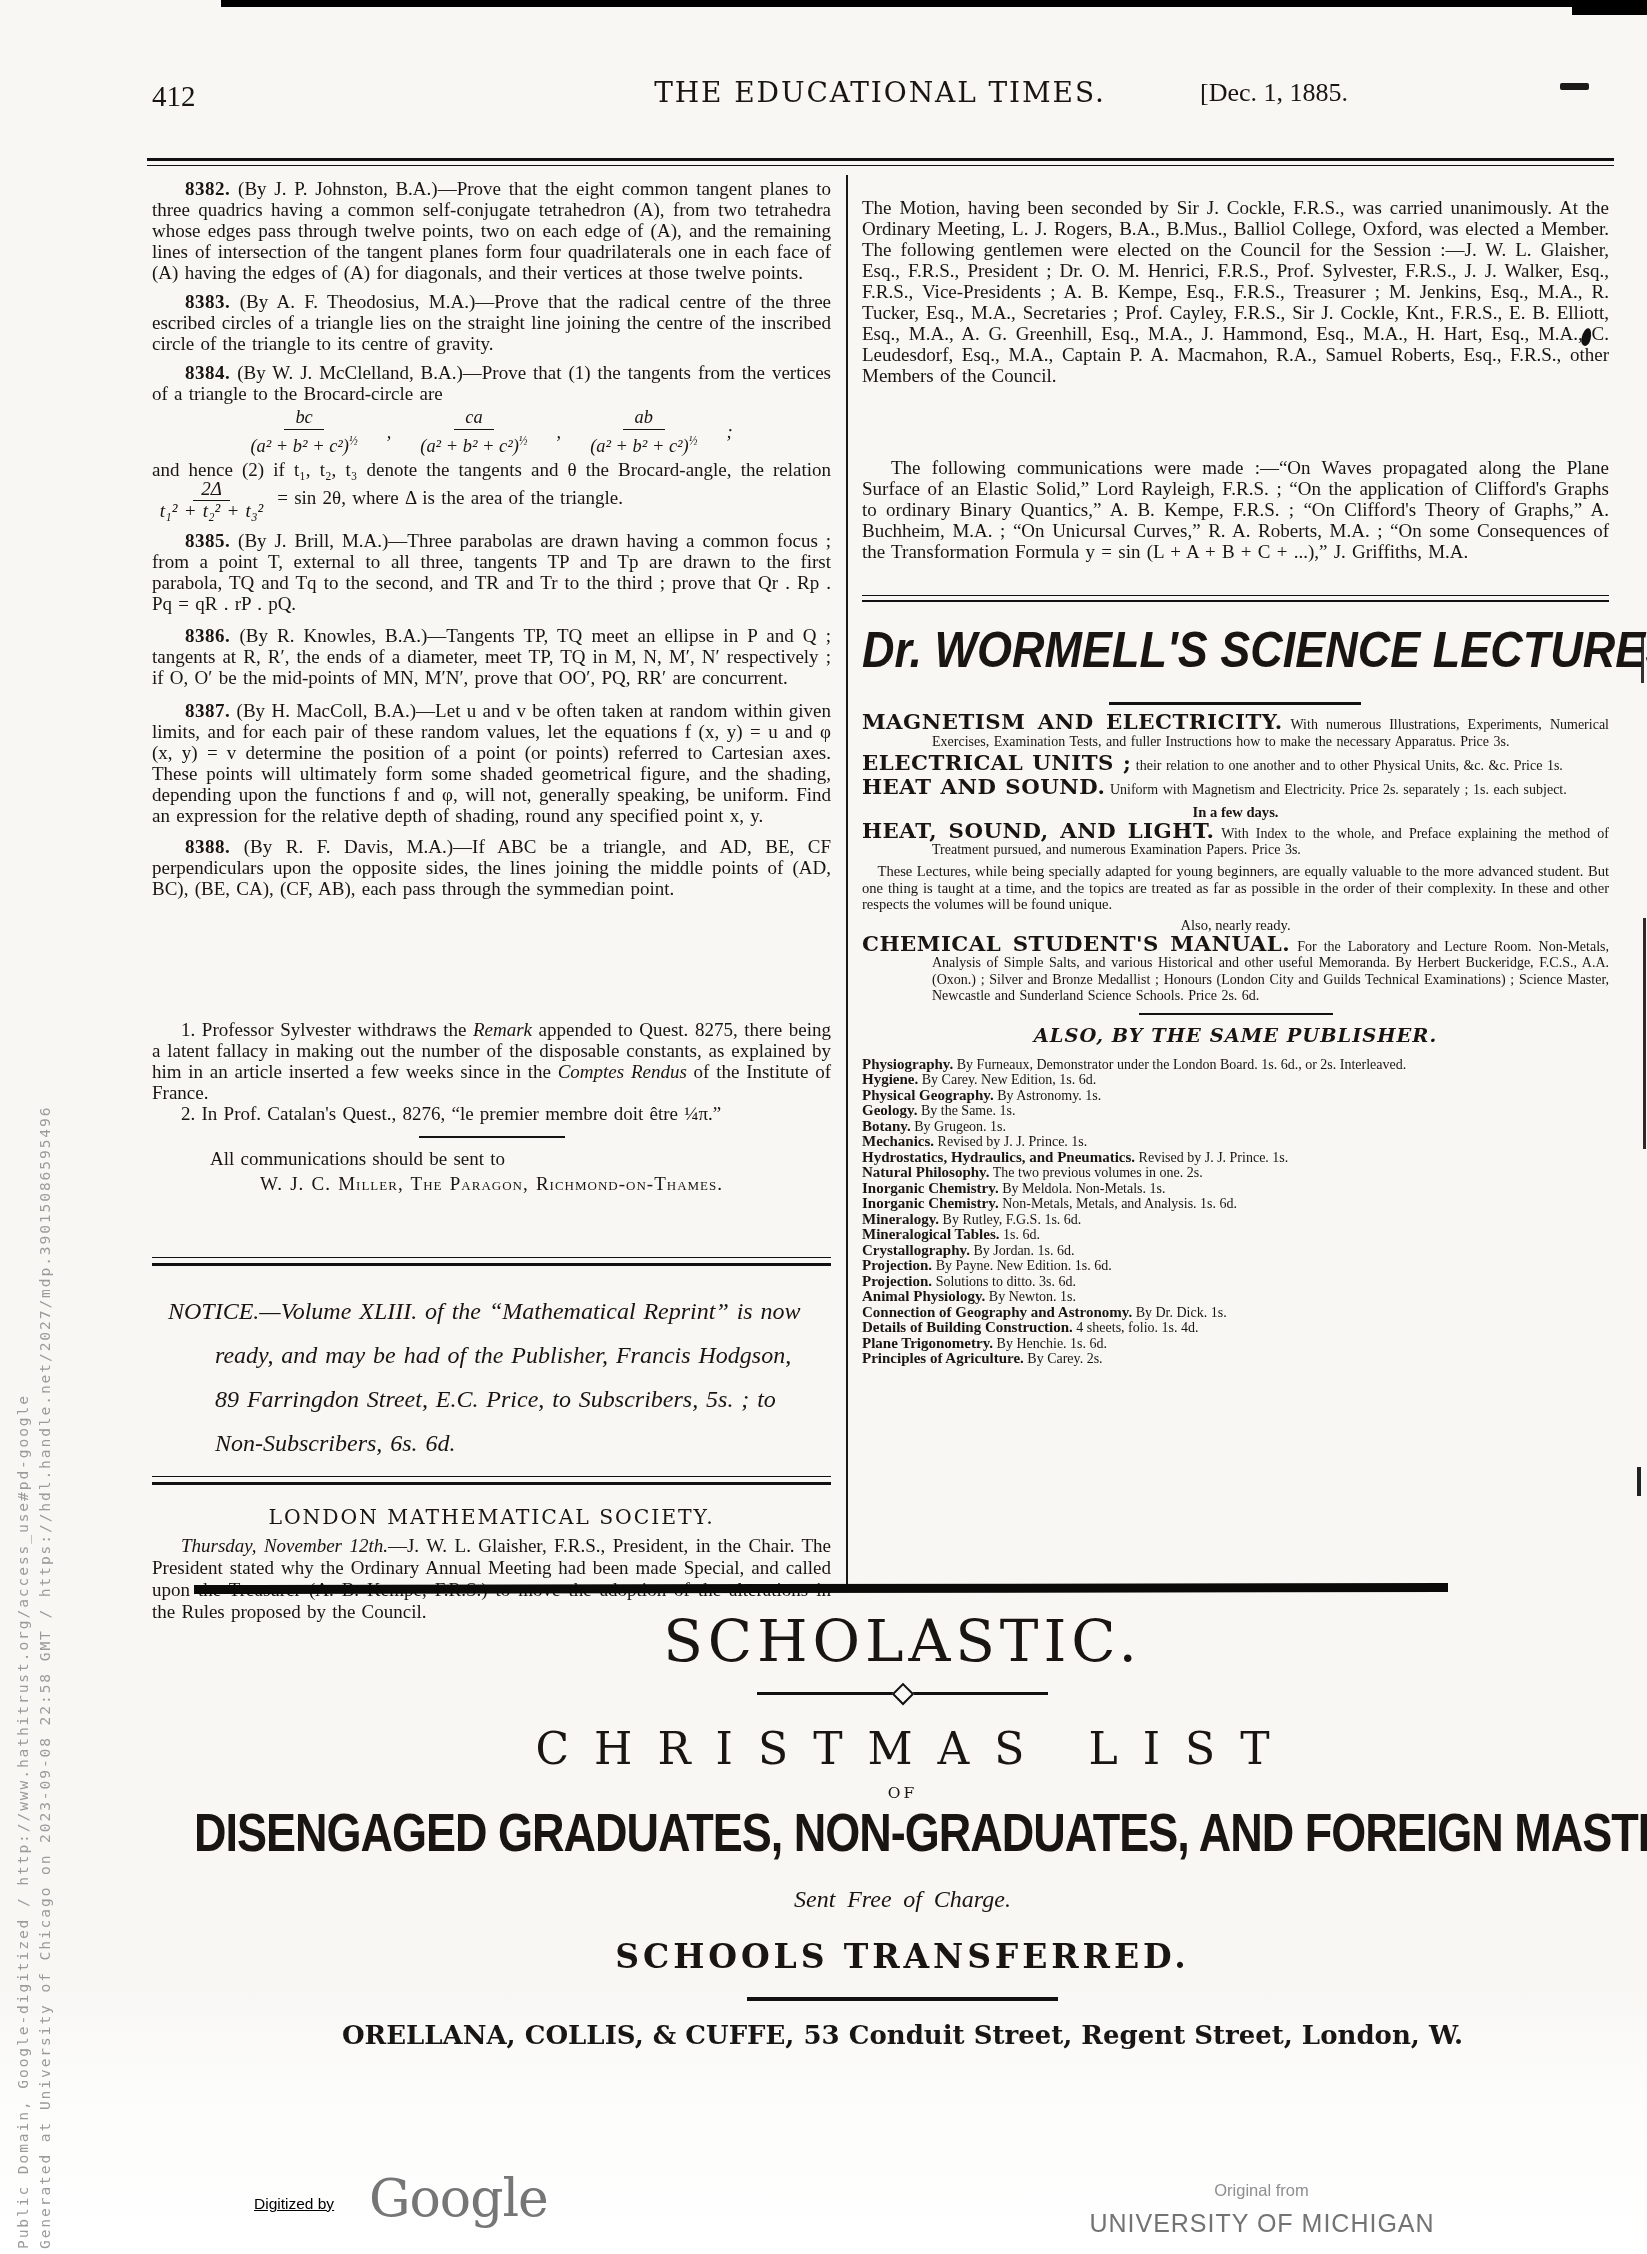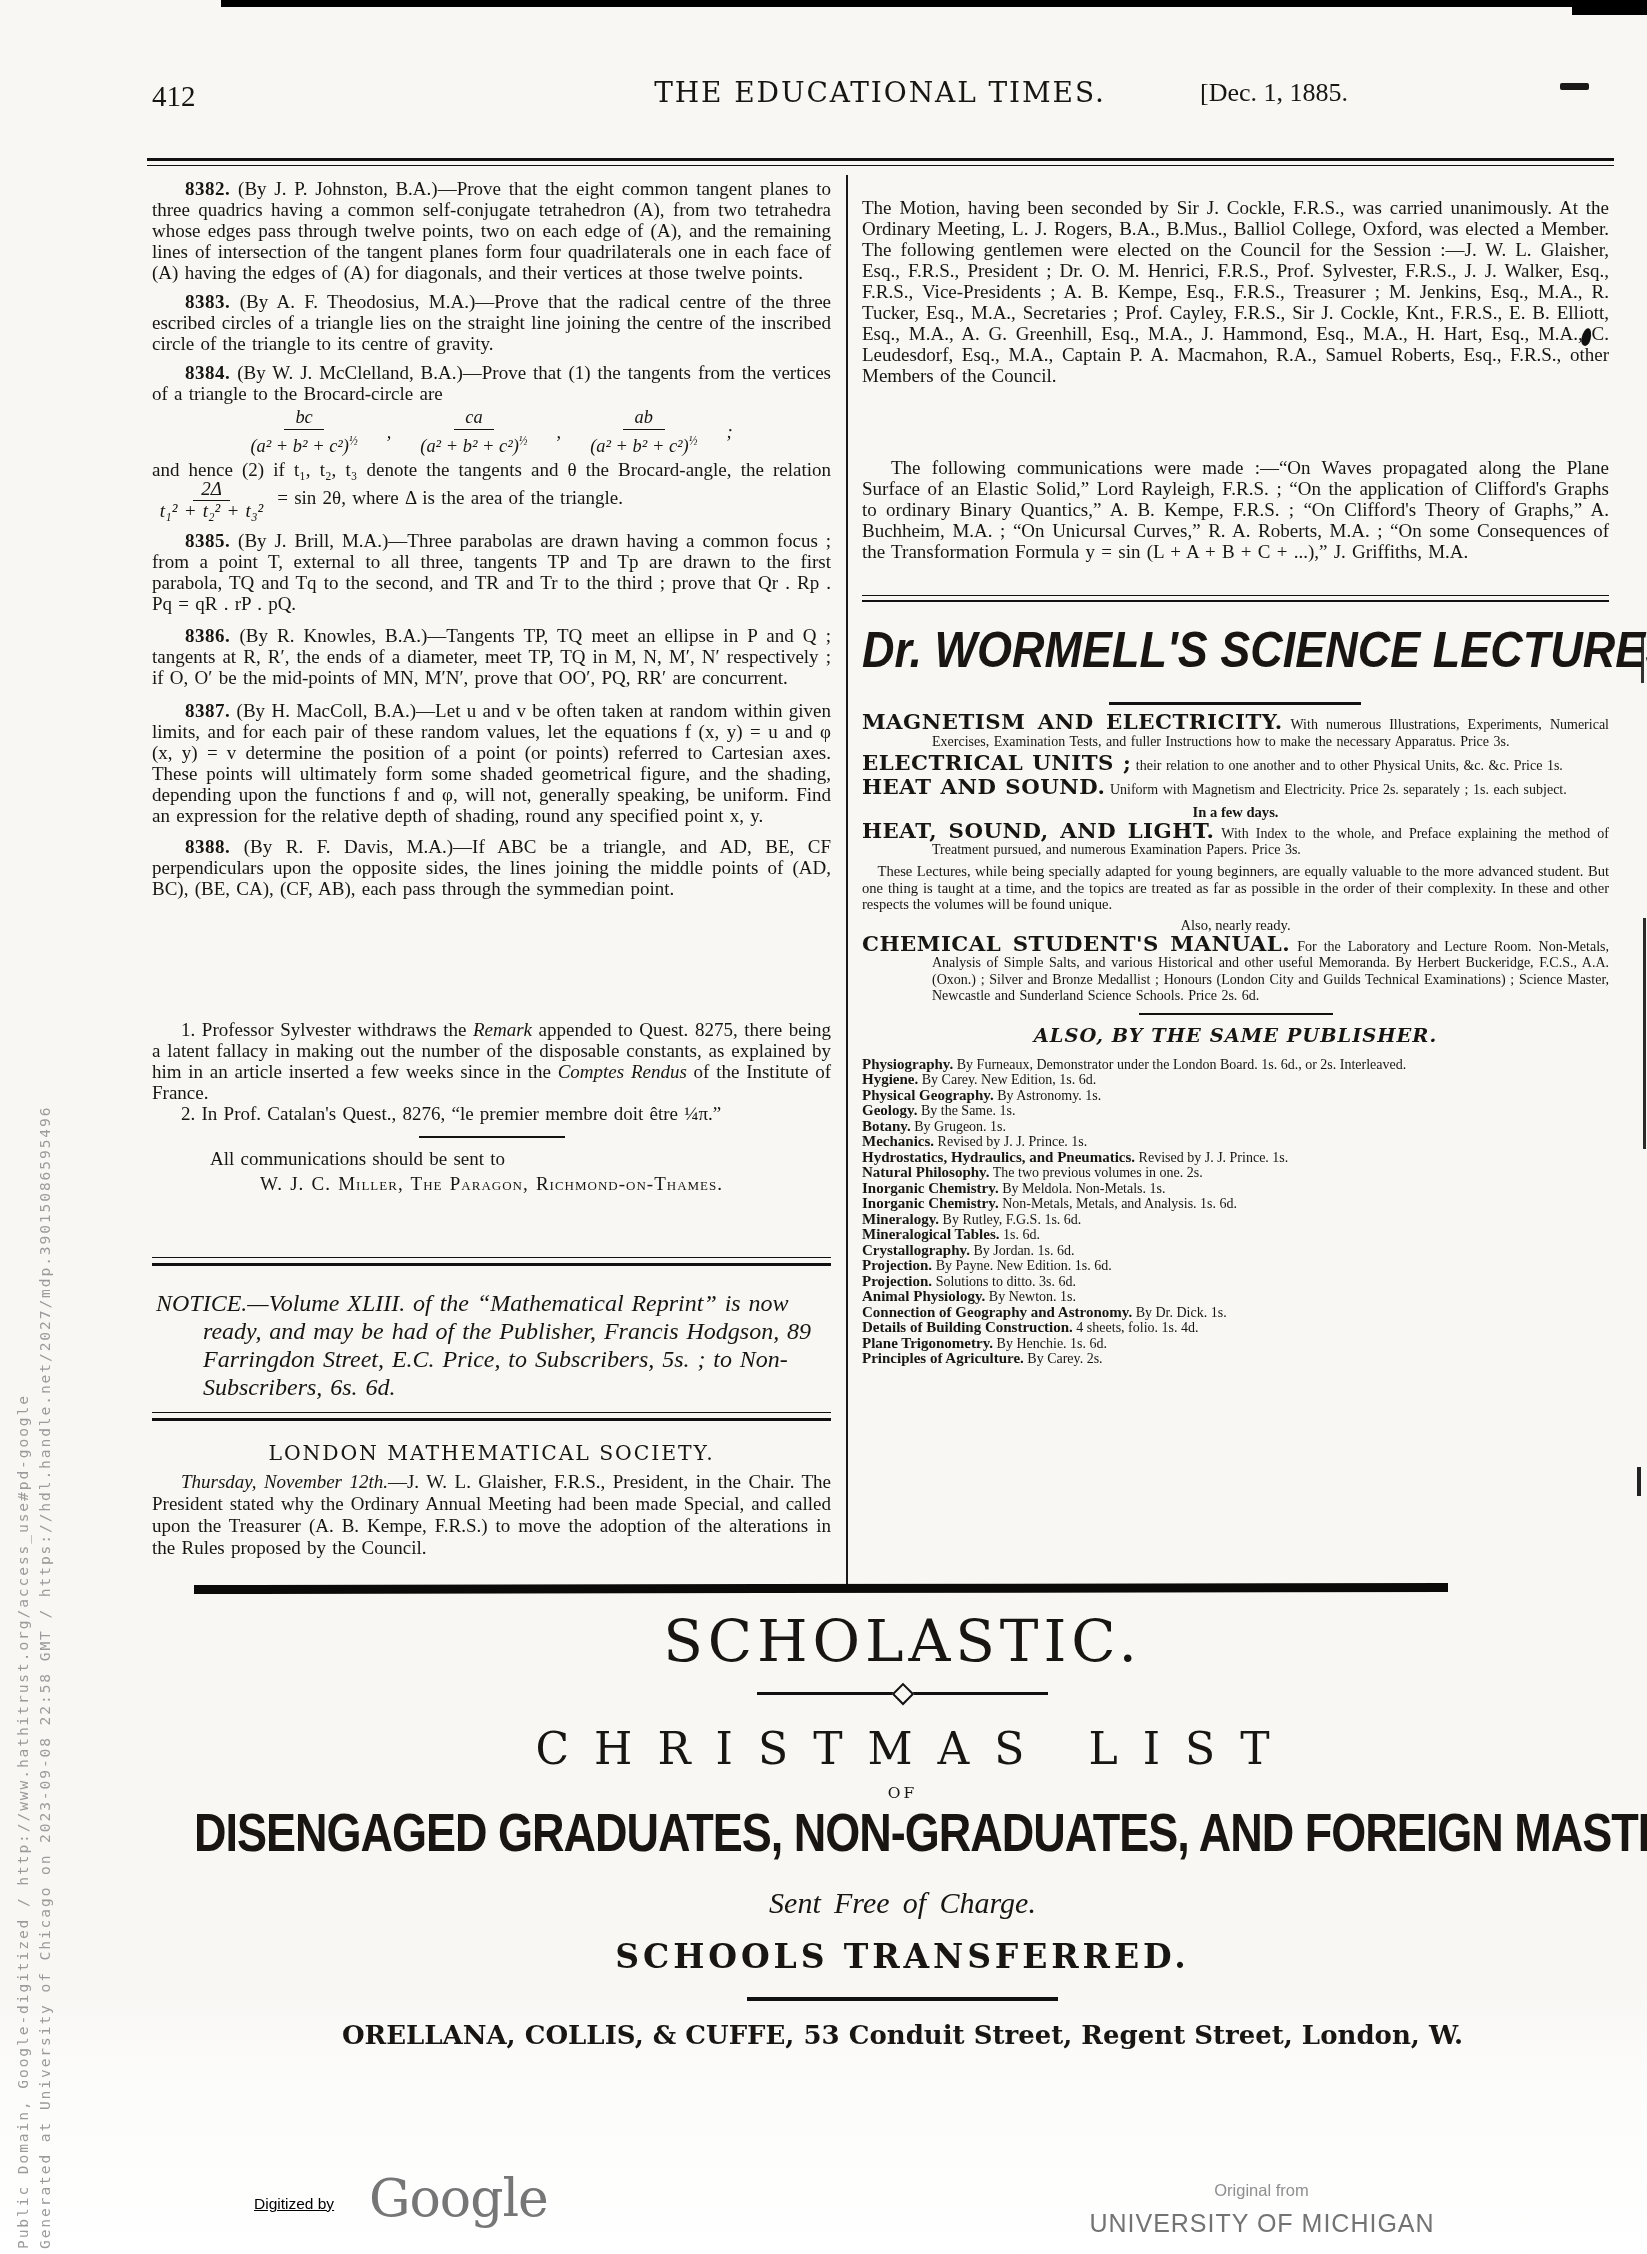--- a/index.html
+++ b/index.html
@@ -58,21 +58,21 @@
   .corr-h{text-align:center;font-size:19.4px;letter-spacing:1.5px;margin:0 0 7.8px;
      font-family:"DejaVu Serif",serif;}
   .corr p{font-size:19px;line-height:21px;text-align:justify;margin:0;
      text-indent:29px;word-spacing:1.5px;}
   .mini-rule{width:146px;height:2.9px;background:#151311;margin:11.6px auto 9.7px;}
   .comm1{text-indent:58px !important;}
   .comm2{text-align:center !important;text-indent:0 !important;font-variant:small-caps;
      letter-spacing:1px;margin-top:3.9px !important;}
 
   .rule2{height:4.9px;border-top:1.9px solid #111;border-bottom:3.9px solid #111;}
-  .notice{font-style:italic;font-size:24px;line-height:28px;margin:23px 4px 0;
+  .notice{font-style:italic;font-size:24px;line-height:44px;margin:23px 16px 0;
      padding-left:47px;text-indent:-47px;word-spacing:1.9px;}
   .rule3{height:4.9px;border-top:1.9px solid #111;border-bottom:3.9px solid #111;margin-top:11.6px;}
   .lms-h{text-align:center;font-size:20.4px;letter-spacing:1.9px;margin:19.4px 0 5.8px;
      font-family:"DejaVu Serif",serif;}
   .lms{font-size:19px;line-height:22px;text-align:justify;text-indent:29px;margin:0;word-spacing:1.5px;}
   .lms .lead{font-style:italic;}
   .corr .rem{font-style:italic;}
 
   
   .motion{position:absolute;top:0;left:0;right:0;font-size:19px;line-height:21px;
@@ -107,21 +107,21 @@
   .brand{top:1607px;font-size:58px;font-family:"DejaVu Serif",serif;letter-spacing:4.9px;}
   .orn{top:1692px;}
   .orn .bar{width:291px;height:2.9px;background:#111;margin:0 auto;position:relative;}
   .orn .dia{position:absolute;left:50%;top:-5.8px;width:11.6px;height:11.6px;background:#f8f7f4;
      border:2.4px solid #111;transform:translateX(-50%) rotate(45deg);}
   .xmas{top:1723px;font-size:44px;letter-spacing:25px;padding-left:25px;
      font-family:"DejaVu Serif",serif;}
   .of{top:1784px;font-size:15.5px;letter-spacing:2.9px;font-family:"DejaVu Serif",serif;}
   .diseng{top:1807px;font-size:45px;font-family:"Liberation Sans",sans-serif;font-weight:bold;
      transform:scaleY(1.18);letter-spacing:-1px;white-space:nowrap;}
-  .sentfree{top:1886px;font-size:30px;font-style:italic;word-spacing:5.8px;}
+  .sentfree{top:1886px;font-size:24px;font-style:italic;word-spacing:5.8px;}
   .schools{top:1937px;font-size:33px;font-weight:bold;letter-spacing:3.9px;
      font-family:"DejaVu Serif",serif;}
   .rule4{top:1997px;}
   .rule4 .bar{width:311px;height:3.9px;background:#111;margin:0 auto;}
   .agency{top:2020px;font-size:26px;font-weight:bold;font-family:"DejaVu Serif",serif;}
 
   
   .f-dig{position:absolute;left:254px;top:2195px;font-size:15.5px;color:#000000;
      font-family:"Liberation Sans",sans-serif;text-decoration:underline;}
   .f-google{position:absolute;left:369px;top:2168px;font-size:52px;color:#767676;

